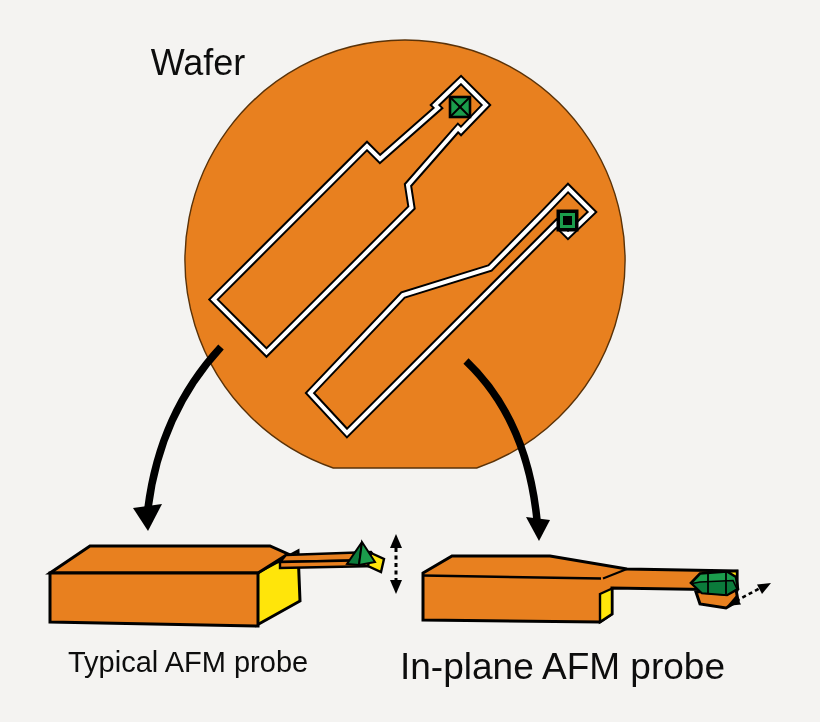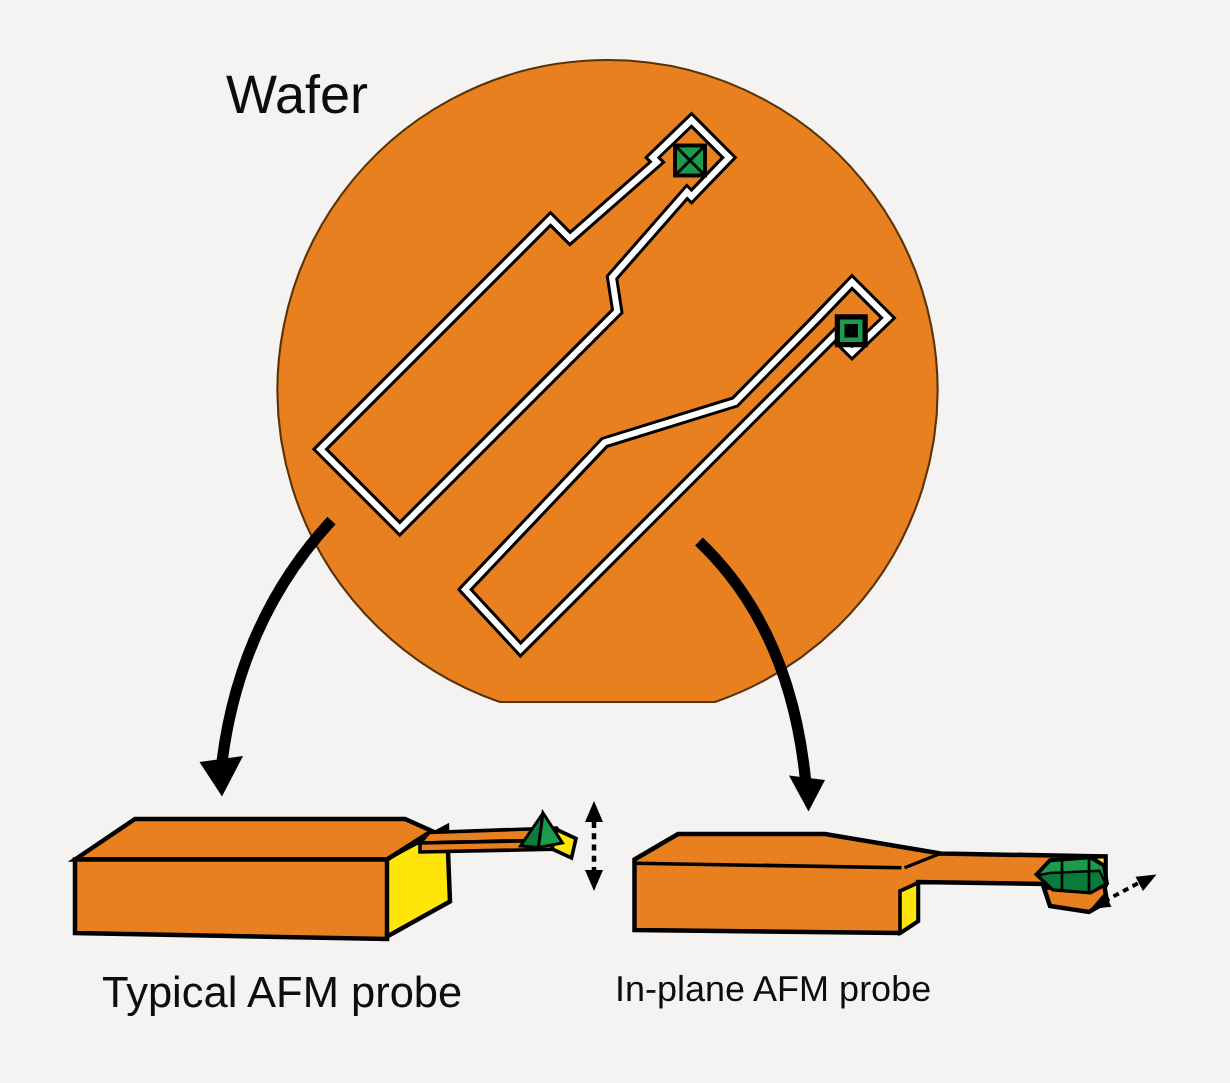--- a/index.html
+++ b/index.html
@@ -13,21 +13,21 @@
   .lbl{
     position:absolute;color:#0d0d0d;
     font-family:"Liberation Sans", sans-serif;
     white-space:nowrap;
   }
   #wafer-label{
     left:118px;top:46px;width:160px;
     font-size:36px;line-height:33px;text-align:center;
   }
   #typical-label{left:46px;top:646px;font-size:29px;margin-left:22px;}
-  #inplane-label{left:410px;top:646px;font-size:24px;}
+  #inplane-label{left:400px;top:646px;font-size:37px;}
 </style>
 </head>
 <body style="background: rgb(244, 243, 241);">
 
 <div id="stage">
 
 <svg width="820" height="722" viewBox="0 0 820 722">
 
   <g>
     <path d="M476.7,468 A220,220 0 1 0 333.3,468 Z" stroke="#5a3208" stroke-width="1.4" fill="#e8801f"></path>

